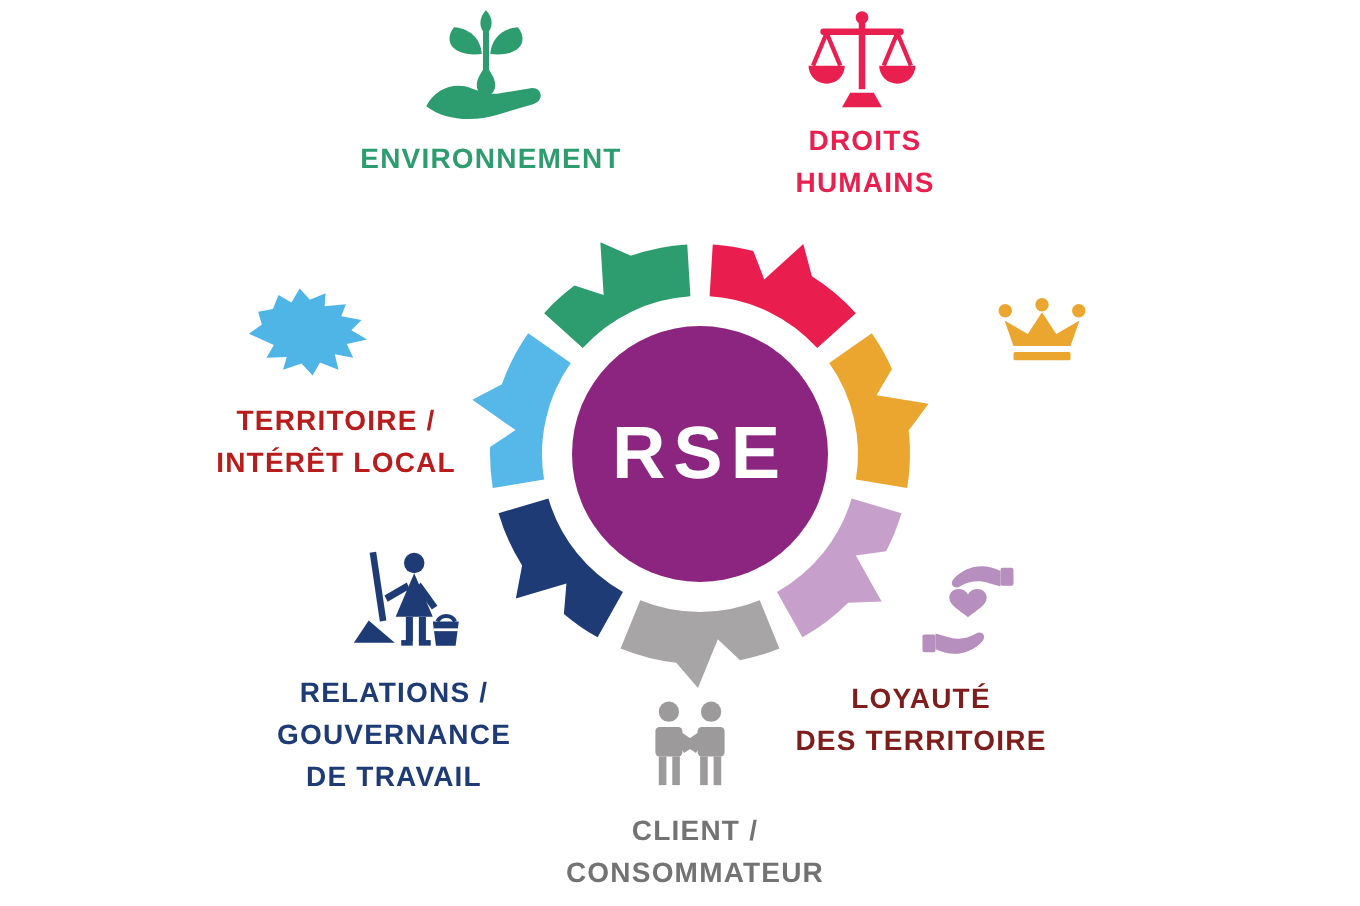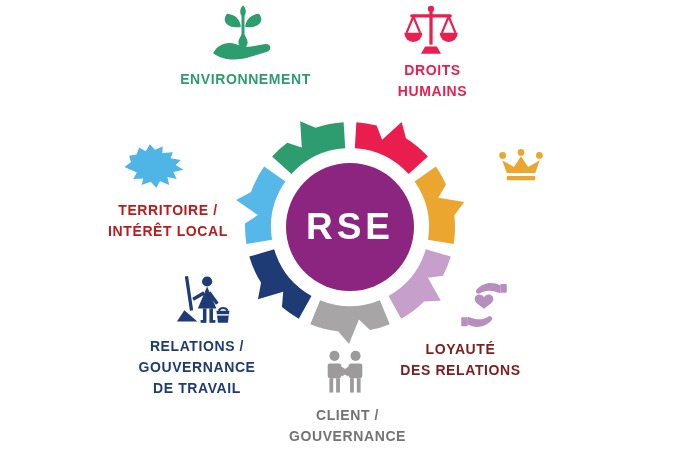--- a/index.html
+++ b/index.html
@@ -94,42 +94,42 @@
         <g id="hh-top">
           <rect x="52" y="4" width="8" height="11" rx="1.2"></rect>
           <path d="M52 6 C42 0.5 30 3 23 11 C20.5 14 23.5 17.5 27 15.5 C33 12 39 11.5 45 13.5 L52 15.5 Z"></path>
         </g>
         <use href="#hh-top" transform="rotate(180 32 30)"></use>
       </g>
     </svg>
   </div>
   <div class="cat-label" style="left: 388px; top: 339px; width: 145px; color: #7f1d1d;">
     <span>LOYAUTÉ</span>
-    <span>DES RELATIONS</span>
+    <span>DES TERRITOIRE</span>
   </div>
 
   <div class="icon" style="left:318px;top:346px;width:54px;height:56px;">
     <svg viewBox="0 0 64 58">
       <g fill="#9c9a9b" color="#9c9a9b">
         <circle cx="19.5" cy="7.5" r="6"></circle>
         <circle cx="44.5" cy="7.5" r="6"></circle>
         <rect x="11.5" y="16.5" width="16" height="17.5" rx="2.5"></rect>
         <rect x="36.5" y="16.5" width="16" height="17.5" rx="2.5"></rect>
         <rect x="13.5" y="34" width="4.5" height="17"></rect>
         <rect x="21.5" y="34" width="4.5" height="17"></rect>
         <rect x="38" y="34" width="4.5" height="17"></rect>
         <rect x="46" y="34" width="4.5" height="17"></rect>
         <path d="M26 19 L38.5 27.5 L35.5 32 L23 23.5 Z"></path>
         <path d="M38 19 L25.5 27.5 L28.5 32 L41 23.5 Z"></path>
       </g>
     </svg>
   </div>
   <div class="cat-label" style="left: 270px; top: 405px; width: 155px; color: #737373;">
     <span>CLIENT /</span>
-    <span>GOUVERNANCE</span>
+    <span>CONSOMMATEUR</span>
   </div>
 
   <div class="icon" style="left:172px;top:275px;width:60px;height:52px;">
     <svg viewBox="0 0 64 56">
       <g fill="#1e3b76" color="#1e3b76">
         <path d="M13.5 1.5 L17 1 L22.5 38 L19 38.5 Z"></path>
         <path d="M13 38 L27 50 L5 50 Z"></path>
         <circle cx="37.5" cy="7" r="5.5"></circle>
         <path d="M37.5 12.5 L27.5 36 L47.5 36 Z"></path>
         <path d="M33.5 17.5 L21.5 24.5 L23.2 27.8 L35 21 Z"></path>

